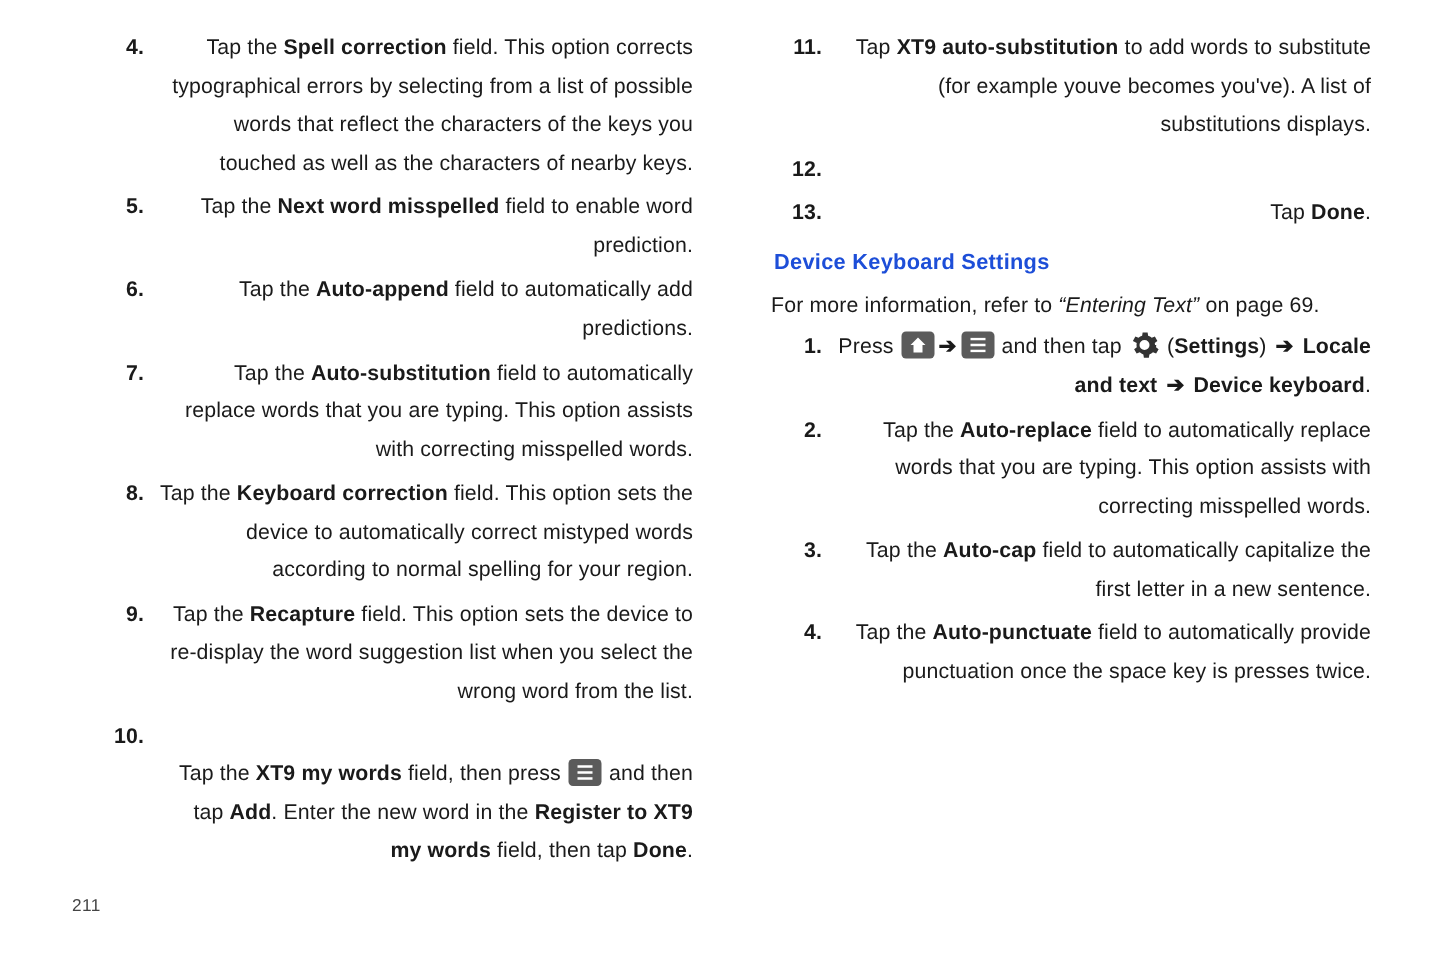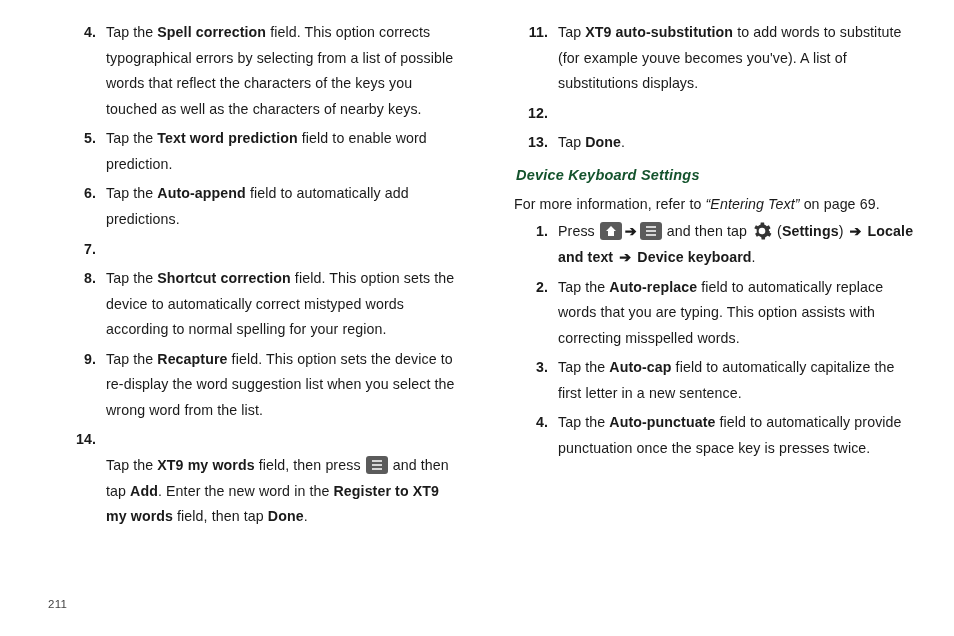--- a/index.html
+++ b/index.html
@@ -32,25 +32,25 @@
   }
   .item .num {
     width: 36px;
     flex-shrink: 0;
     text-align: right;
     font-weight: 700;
     padding-right: 10px;
   }
   .item .body {
     flex: 1;
+    text-align: right;
   }
   .b { font-weight: 700; }
   .heading {
-    color: #14532d;
-    font-style: italic;
+    color: #1d4ed8;
     font-weight: 700;
     font-size: 14.5px;
     margin: 6px 0 4px 4px;
     letter-spacing: 0.2px;
   }
   .subline {
     margin-left: 2px;
     margin-bottom: 2px;
   }
   .icon {
@@ -91,51 +91,54 @@
     <div class="item">
       <div class="num">4.</div>
       <div class="body">
         <span>Tap the </span><span class="b">Spell correction</span><span> field. This option corrects typographical errors by selecting from a list of possible words that reflect the characters of the keys you touched as well as the characters of nearby keys.</span>
       </div>
     </div>
 
     <div class="item">
       <div class="num">5.</div>
       <div class="body">
-        <span>Tap the </span><span class="b">Text word prediction</span><span> field to enable word prediction.</span>
+        <span>Tap the </span><span class="b">Next word misspelled</span><span> field to enable word prediction.</span>
       </div>
     </div>
 
     <div class="item">
       <div class="num">6.</div>
       <div class="body">
         <span>Tap the </span><span class="b">Auto-append</span><span> field to automatically add predictions.</span>
       </div>
     </div>
 
     <div class="item">
       <div class="num">7.</div>
+      <div class="body">
+        <span>Tap the </span><span class="b">Auto-substitution</span><span> field to automatically replace words that you are typing. This option assists with correcting misspelled words.</span>
+      </div>
     </div>
 
     <div class="item">
       <div class="num">8.</div>
       <div class="body">
-        <span>Tap the </span><span class="b">Shortcut correction</span><span> field. This option sets the device to automatically correct mistyped words according to normal spelling for your region.</span>
+        <span>Tap the </span><span class="b">Keyboard correction</span><span> field. This option sets the device to automatically correct mistyped words according to normal spelling for your region.</span>
       </div>
     </div>
 
     <div class="item">
       <div class="num">9.</div>
       <div class="body">
         <span>Tap the </span><span class="b">Recapture</span><span> field. This option sets the device to re-display the word suggestion list when you select the wrong word from the list.</span>
       </div>
     </div>
 
     <div class="item">
-      <div class="num">14.</div>
+      <div class="num">10.</div>
       <div class="body">
         <br>
         <span>Tap the </span><span class="b">XT9 my words</span><span> field, then press </span><span class="icon"><svg width="12" height="10" viewBox="0 0 12 10">
               <path d="M1 1h10M1 5h10M1 9h10" stroke="#fff" stroke-width="1.6" fill="none"></path>
             </svg></span><span> and then tap </span><span class="b">Add</span><span>. Enter the new word in the </span><span class="b">Register to XT9 my words</span><span> field, then tap </span><span class="b">Done</span><span>.</span>
       </div>
     </div>
 
   </div>
 

